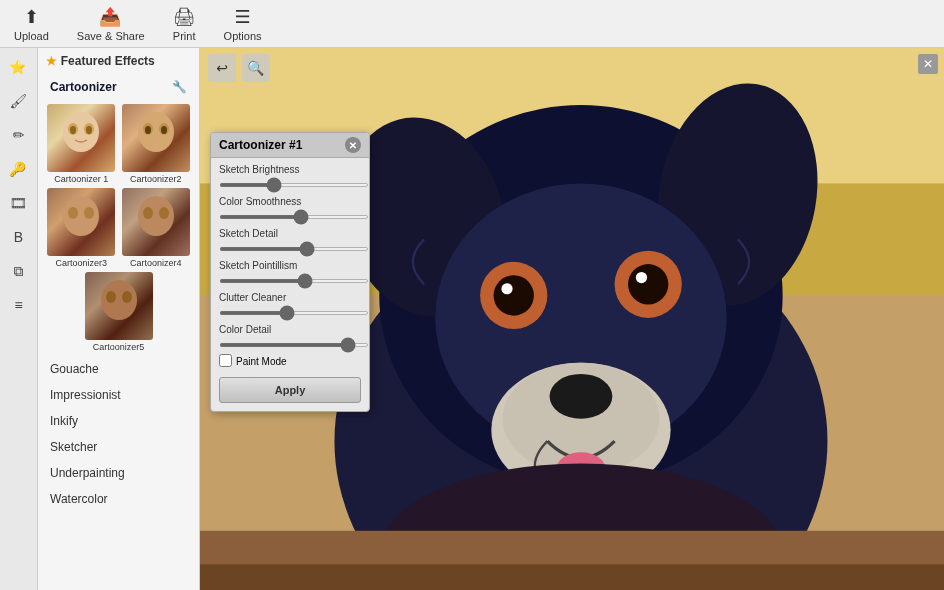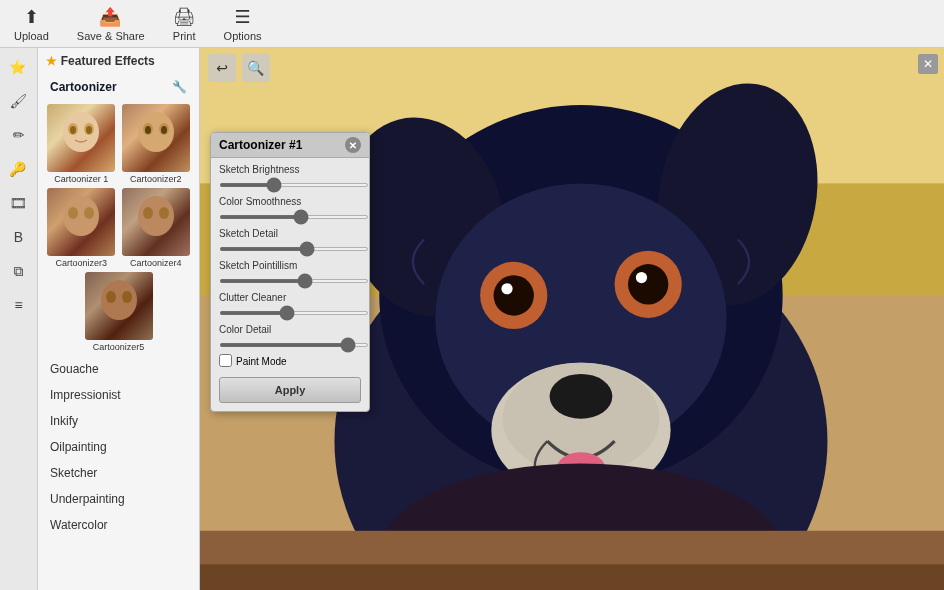--- a/index.html
+++ b/index.html
@@ -368,21 +368,20 @@
               <ellipse cx="42" cy="25" rx="5" ry="6" fill="#906020"></ellipse>
             </svg>
           </div>
           <div class="thumb-label">Cartoonizer5</div>
         </div>
       </div>
 
       <div class="menu-item">Gouache</div>
       <div class="menu-item">Impressionist</div>
       <div class="menu-item">Inkify</div>
-      <div class="menu-item">Oilpainting</div>
       <div class="menu-item">Sketcher</div>
       <div class="menu-item">Underpainting</div>
       <div class="menu-item">Watercolor</div>
     </div>
   </div>
 
   <div id="canvas-area">
 
     <svg width="100%" height="100%" viewBox="0 0 664 542" preserveAspectRatio="xMidYMid slice" style="position:absolute;top:0;left:0;">
 

